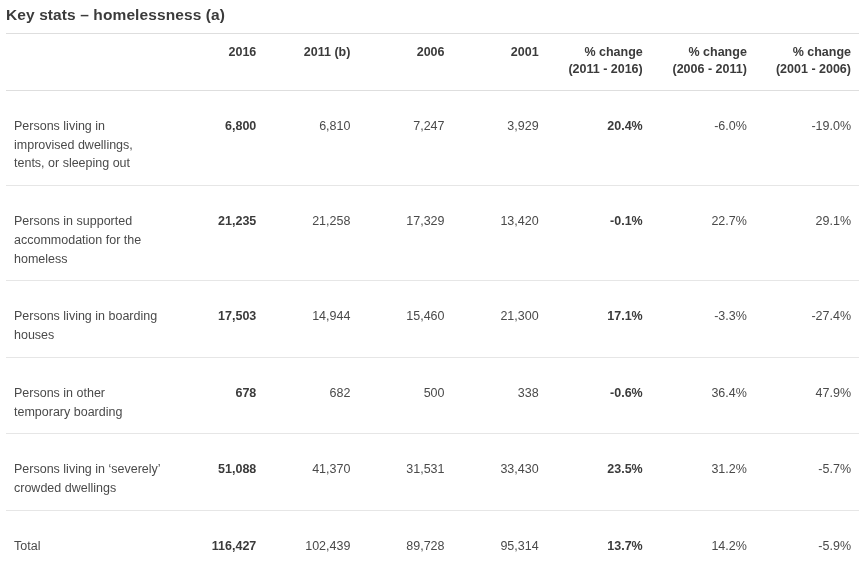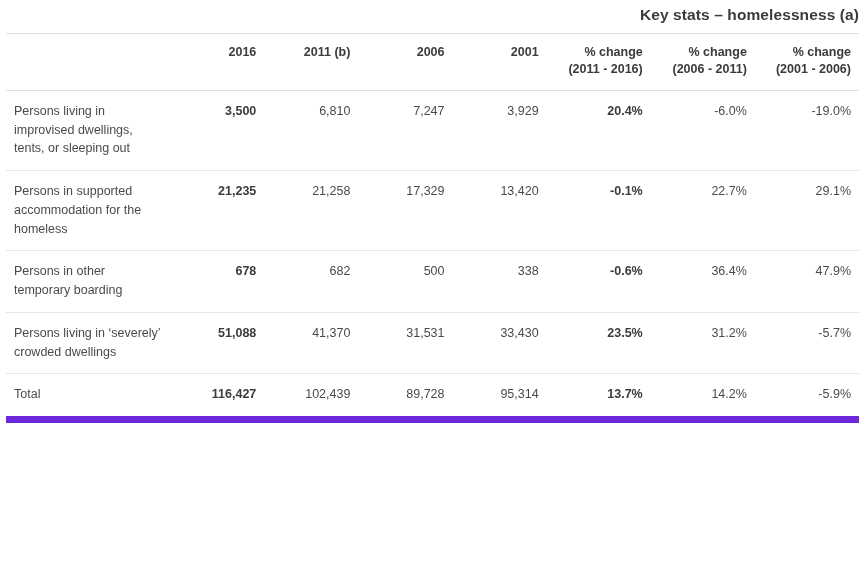--- a/index.html
+++ b/index.html
@@ -13,21 +13,21 @@
     width: 865px;
     height: 564px;
     overflow: hidden;
   }
   .wrap {
     width: 865px;
     box-sizing: border-box;
     padding: 0 6px;
   }
   .table-title {
-    text-align: right;
+    text-align: left;
     font-size: 15.5px;
     font-weight: bold;
     color: #3b3b3b;
     padding: 6px 0 9px 0;
     letter-spacing: 0.1px;
   }
   table {
     width: 100%;
     border-collapse: collapse;
     table-layout: fixed;
@@ -44,21 +44,21 @@
     line-height: 1.35;
   }
   thead th.col-label {
     text-align: left;
   }
   tbody td {
     font-size: 12.5px;
     color: #4a4a4a;
     text-align: right;
     vertical-align: top;
-    padding: 11px 8px 12px 8px;
+    padding: 26px 8px 12px 8px;
     border-bottom: 1px solid #e6e6e6;
     line-height: 1.5;
   }
   tbody td.rowlabel {
     text-align: left;
     color: #4a4a4a;
   }
   tbody td.strong {
     font-weight: bold;
     color: #3b3b3b;
@@ -100,37 +100,47 @@
         <th>2006</th>
         <th>2001</th>
         <th>% change (2011 - 2016)</th>
         <th>% change (2006 - 2011)</th>
         <th>% change (2001 - 2006)</th>
       </tr>
     </thead>
     <tbody>
       <tr>
         <td class="rowlabel">Persons living in improvised dwellings, tents, or sleeping out</td>
-        <td class="strong">3,500</td>
+        <td class="strong">6,800</td>
         <td>6,810</td>
         <td>7,247</td>
         <td>3,929</td>
         <td class="strong">20.4%</td>
         <td>-6.0%</td>
         <td>-19.0%</td>
       </tr>
       <tr>
         <td class="rowlabel">Persons in supported accommodation for the homeless</td>
         <td class="strong">21,235</td>
         <td>21,258</td>
         <td>17,329</td>
         <td>13,420</td>
         <td class="strong">-0.1%</td>
         <td>22.7%</td>
         <td>29.1%</td>
+      </tr>
+      <tr>
+        <td class="rowlabel">Persons living in boarding houses</td>
+        <td class="strong">17,503</td>
+        <td>14,944</td>
+        <td>15,460</td>
+        <td>21,300</td>
+        <td class="strong">17.1%</td>
+        <td>-3.3%</td>
+        <td>-27.4%</td>
       </tr>
       <tr>
         <td class="rowlabel">Persons in other temporary boarding</td>
         <td class="strong">678</td>
         <td>682</td>
         <td>500</td>
         <td>338</td>
         <td class="strong">-0.6%</td>
         <td>36.4%</td>
         <td>47.9%</td>

